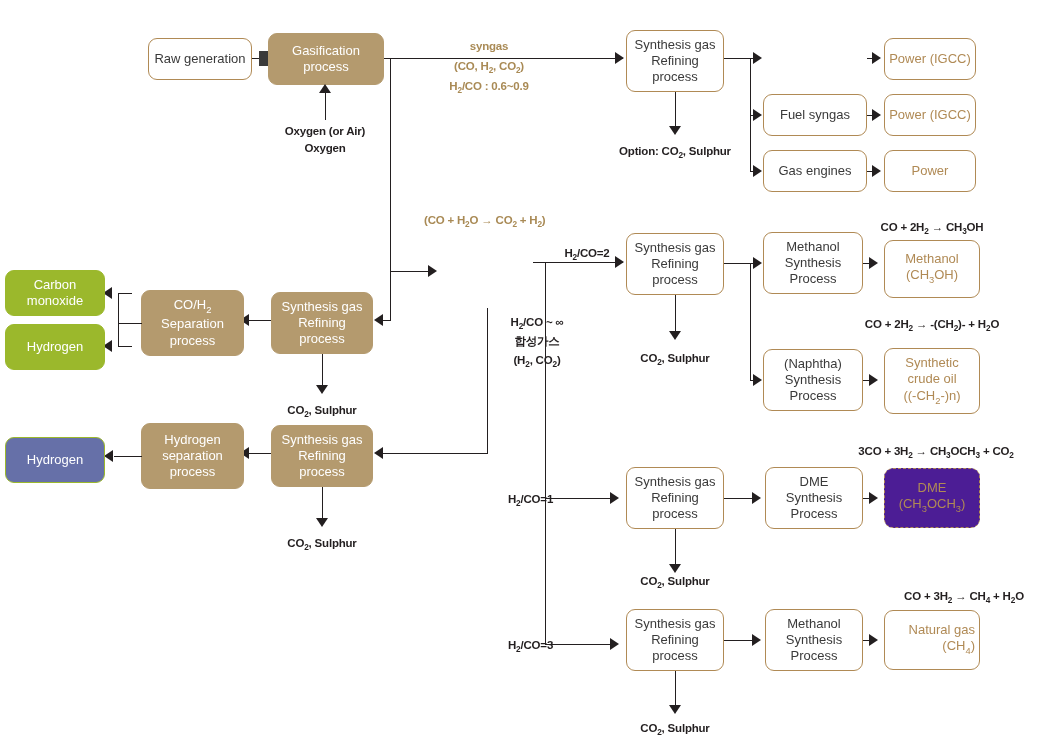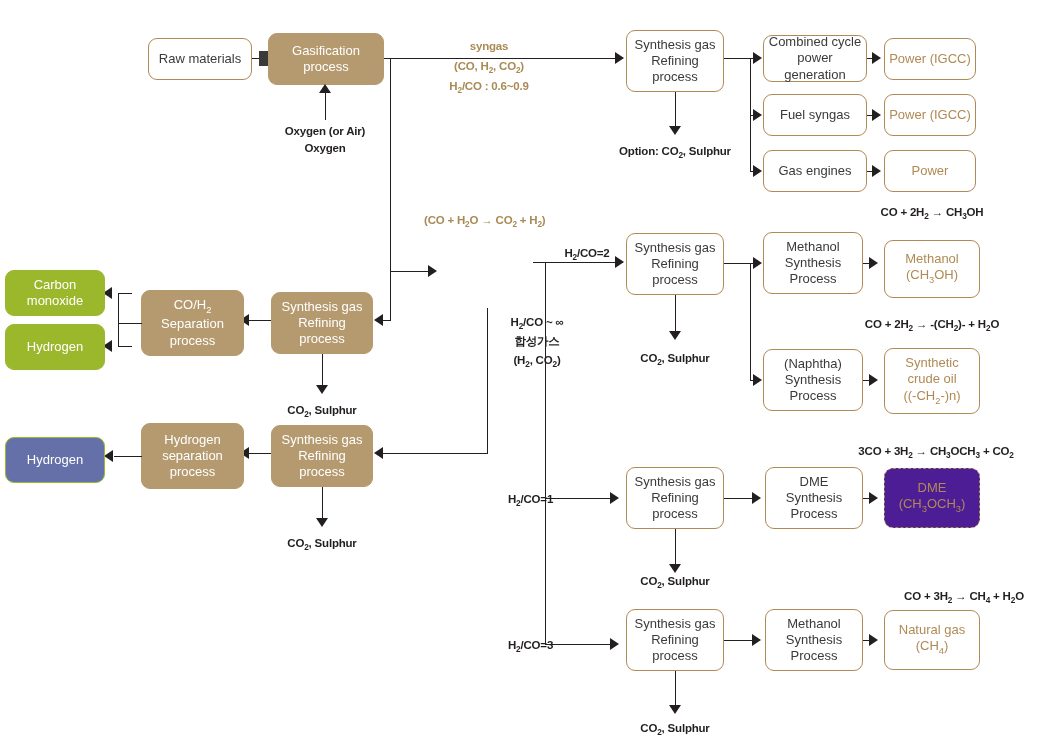--- a/index.html
+++ b/index.html
@@ -88,21 +88,21 @@
   .lbl-brown{color:#a98a55;}
   .lbl-eq{font-size:11.5px;font-weight:bold;color:#231f20;}
   sub{font-size:0.72em;}
 </style>
 </head>
 <body>
 
 <div id="canvas">
 
   <div class="node n-outline" style="left:148px;top:38px;width:104px;height:42px;">
-    <span>Raw materials</span>
+    <span>Raw generation</span>
   </div>
 
   <div class="hline" style="left:252px;top:58px;width:13px;"></div>
   <div class="connector-sq" style="left:259px;top:51px;width:9px;height:15px;"></div>
 
   <div class="node n-brown" style="left:268px;top:33px;width:116px;height:52px;">
     <span>
       Gasification<br>process
     </span>
   </div>
@@ -151,25 +151,20 @@
   <div class="hline" style="left:724px;top:58px;width:26px;"></div>
   <div class="vline" style="left:750px;top:58px;height:113px;"></div>
 
   <div class="hline" style="left:750px;top:58px;width:10px;"></div>
   <div class="arrow arrow-r" style="left:753px;top:52px;"></div>
   <div class="hline" style="left:750px;top:115px;width:10px;"></div>
   <div class="arrow arrow-r" style="left:753px;top:109px;"></div>
   <div class="hline" style="left:750px;top:171px;width:10px;"></div>
   <div class="arrow arrow-r" style="left:753px;top:165px;"></div>
 
-  <div class="node n-outline" style="left:763px;top:35px;width:104px;height:47px;">
-    <span>
-      Combined cycle<br>power generation
-    </span>
-  </div>
   <div class="node n-outline" style="left:763px;top:94px;width:104px;height:42px;">
     <span>Fuel syngas</span>
   </div>
   <div class="node n-outline" style="left:763px;top:150px;width:104px;height:42px;">
     <span>Gas engines</span>
   </div>
 
   <div class="hline" style="left:867px;top:58px;width:11px;"></div>
   <div class="arrow arrow-r" style="left:872px;top:52px;"></div>
   <div class="hline" style="left:867px;top:115px;width:11px;"></div>
@@ -314,21 +309,21 @@
     <span>
       (Naphtha)<br>Synthesis<br>Process
     </span>
   </div>
 
   <div class="hline" style="left:863px;top:263px;width:12px;"></div>
   <div class="arrow arrow-r" style="left:869px;top:257px;"></div>
   <div class="hline" style="left:863px;top:380px;width:12px;"></div>
   <div class="arrow arrow-r" style="left:869px;top:374px;"></div>
 
-  <div class="lbl center lbl-eq" style="left:932px;top:204px;">
+  <div class="lbl center lbl-eq" style="left:932px;top:219px;">
     CO + 2H<sub>2</sub> → CH<sub>3</sub>OH
   </div>
   <div class="node n-product" style="left:884px;top:240px;width:96px;height:58px;">
     <span>
       Methanol<br>(CH<sub>3</sub>OH)
     </span>
   </div>
 
   <div class="lbl center lbl-eq" style="left:932px;top:316px;">
     CO + 2H<sub>2</sub> → -(CH<sub>2</sub>)- + H<sub>2</sub>O
@@ -388,19 +383,19 @@
     <span>
       Methanol<br>Synthesis<br>Process
     </span>
   </div>
   <div class="hline" style="left:863px;top:640px;width:12px;"></div>
   <div class="arrow arrow-r" style="left:869px;top:634px;"></div>
 
   <div class="lbl center lbl-eq" style="left:964px;top:588px;">
     CO + 3H<sub>2</sub> → CH<sub>4</sub> + H<sub>2</sub>O
   </div>
-  <div class="node n-product" style="left:884px;top:610px;width:96px;height:60px;">
+  <div class="node n-product" style="left:884px;top:610px;width:96px;height:60px;text-align:right;">
     <span>
       Natural gas<br>(CH<sub>4</sub>)
     </span>
   </div>
 
 </div>
 
 </body></html>

